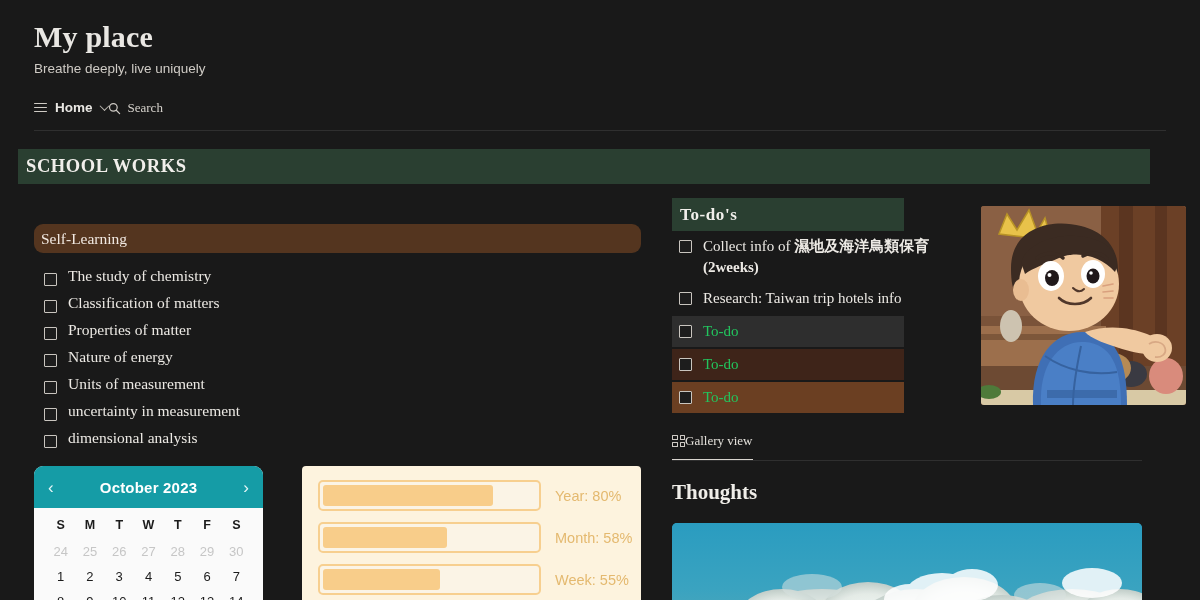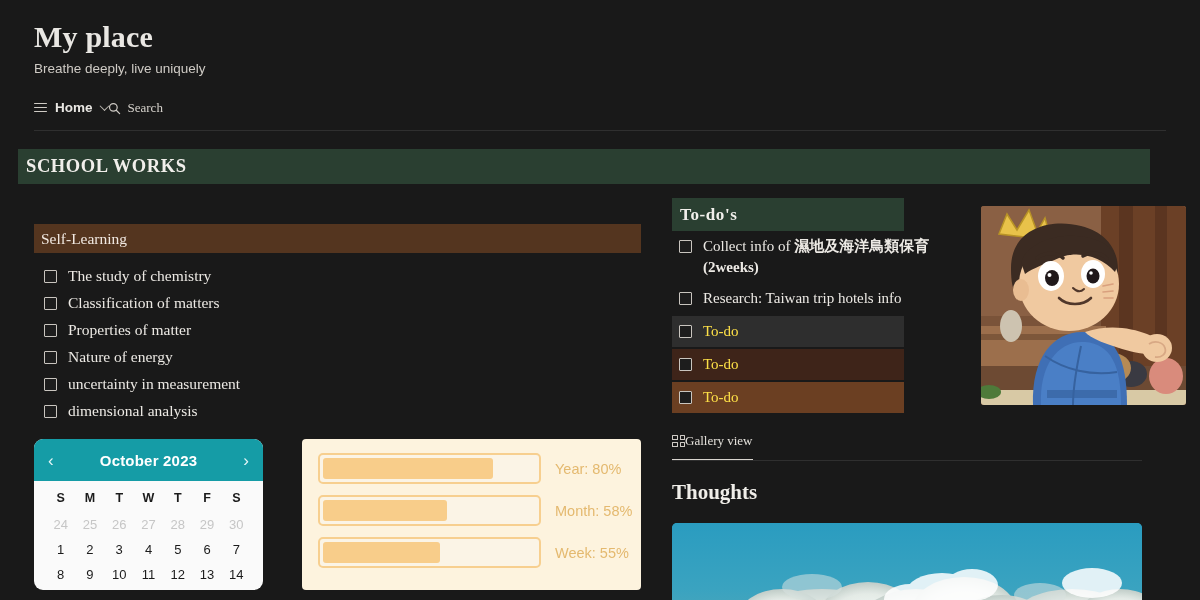--- a/index.html
+++ b/index.html
@@ -54,47 +54,47 @@
   
   .banner-green {
     background: #2a3f31; color: #f1efeb;
     font-family: "Liberation Serif", serif;
     font-size: 18.5px; font-weight: 700; letter-spacing: .6px;
     padding: 6px 8px; line-height: 23px;
   }
   .banner-brown {
     background: #54351f; color: #f1e9e2;
     font-family: "Liberation Serif", serif;
-    font-size: 15.5px; padding: 4px 7px; line-height: 21px;
+    font-size: 15.5px; padding: 4px 7px; line-height: 21px; border-radius: 9px;
   }
   #school-works-banner { width: 1132px; }
   #self-learning-banner { width: 607px; margin-top: 26px; }
 
   
   .check-list { margin-top: 9px; }
   .check-row {
-    display: flex; align-items: flex-start; gap: 11px;
+    display: flex; align-items: flex-end; gap: 11px;
     padding: 3.5px 0 3.5px 10px; cursor: pointer;
   }
   .cbox {
     width: 13px; height: 13px; flex: none; margin-top: 4px;
     border: 1.6px solid #c9c5bf; background: #1d1d1d; border-radius: 1px;
   }
   .check-label {
     font-family: "Liberation Serif", serif;
     font-size: 15.5px; color: #ece9e4; line-height: 20px;
   }
 
   
   #todos-banner { width: 232px; }
   .todo-row { display: flex; align-items: flex-start; gap: 11px; padding: 5px 7px; cursor: pointer; }
   .todo-label { font-family: "Liberation Serif", serif; font-size: 15px; color: #ece9e4; line-height: 21px; }
   .todo-label b { font-weight: 700; }
   .todo-placeholder { width: 232px; margin-top: 2px; }
-  .todo-placeholder .todo-label { color: #fde047; }
+  .todo-placeholder .todo-label { color: #22c55e; }
   .ph-gray  { background: #2e2e2e; }
   .ph-brown { background: #3e2419; }
   .ph-brown2{ background: #6b3f22; }
 
   
   #gallery-tabbar {
     width: 470px; margin-top: 20px; border-bottom: 1px solid #2f2f2f;
     display: flex;
   }
   #gallery-tab {
@@ -201,20 +201,24 @@
         <span class="cbox"></span>
         <span class="check-label">Classification of matters</span>
       </div>
       <div class="check-row">
         <span class="cbox"></span>
         <span class="check-label">Properties of matter</span>
       </div>
       <div class="check-row">
         <span class="cbox"></span>
         <span class="check-label">Nature of energy</span>
+      </div>
+      <div class="check-row">
+        <span class="cbox"></span>
+        <span class="check-label">Units of measurement</span>
       </div>
       <div class="check-row">
         <span class="cbox"></span>
         <span class="check-label">uncertainty in measurement</span>
       </div>
       <div class="check-row">
         <span class="cbox"></span>
         <span class="check-label">dimensional analysis</span>
       </div>
     </div>

